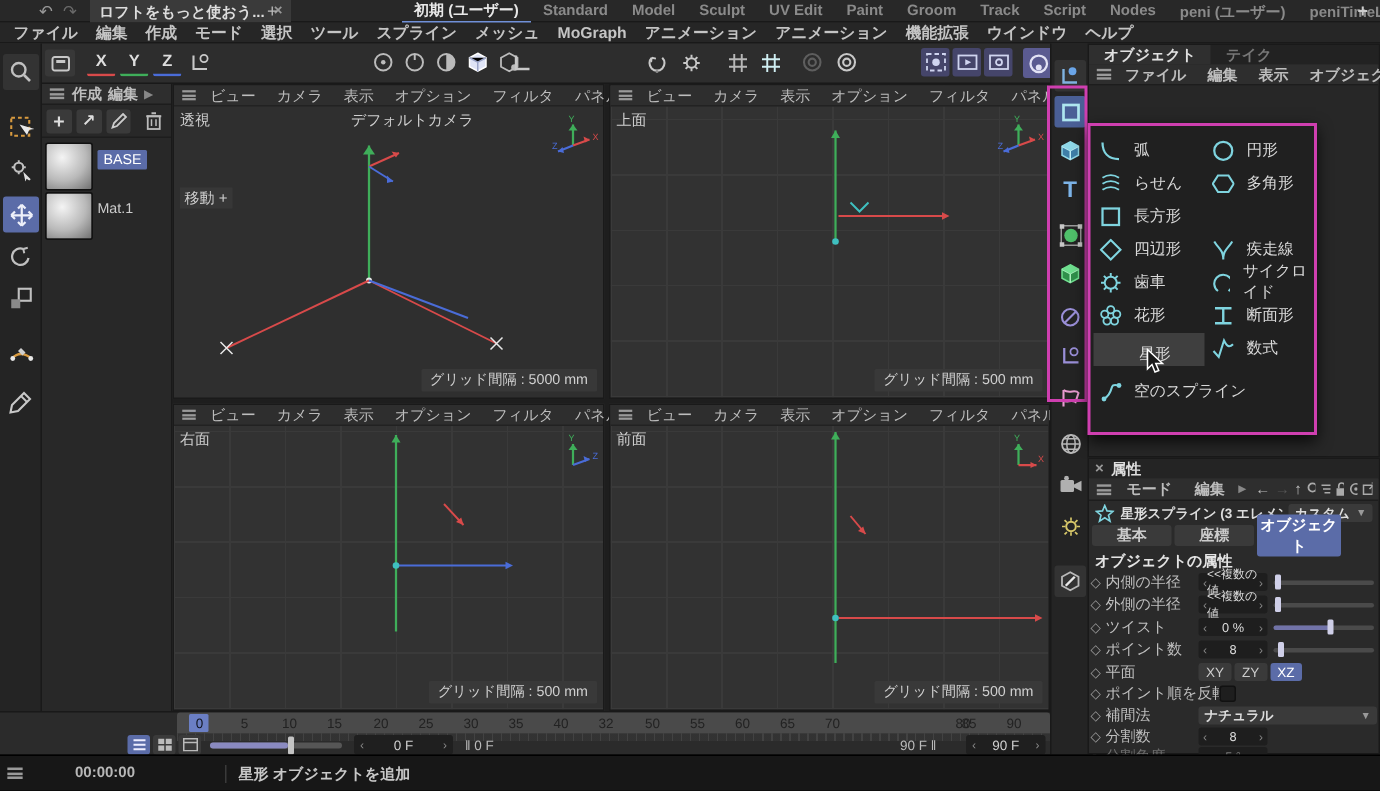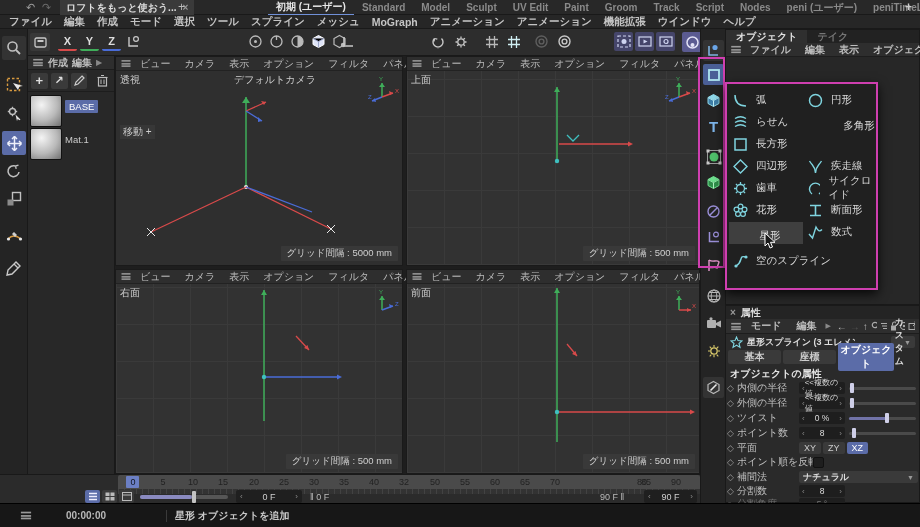--- a/index.html
+++ b/index.html
@@ -650,21 +650,21 @@
           <circle cx="7.5" cy="7.5" r="6" fill="none" stroke="var(--cyan)" stroke-width="1.5"></circle>
         </svg>
       <span>円形</span>
     </div>
     <div class="sp-item" style="left:6px;top:27px;">
       <svg width="15" height="15">
           <path d="M2 3.5q5.5-3.5 11 0M2 7.5q5.5-3.5 11 0M2 11.5q5.5-3.5 11 0" fill="none" stroke="var(--cyan)" stroke-width="1.3"></path>
         </svg>
       <span>らせん</span>
     </div>
-    <div class="sp-item" style="left:95px;top:27px;flex-direction:column;">
+    <div class="sp-item" style="left:81px;top:27px;">
       <svg width="15" height="15">
           <path d="M4 2h7l3.5 5.5L11 13H4L.5 7.5z" fill="none" stroke="var(--cyan)" stroke-width="1.4"></path>
         </svg>
       <span>多角形</span>
     </div>
     <div class="sp-item" style="left:6px;top:49px;">
       <svg width="15" height="15">
           <rect x="2" y="2" width="11" height="11" fill="none" stroke="var(--cyan)" stroke-width="1.5"></rect>
         </svg>
       <span>長方形</span>
@@ -770,21 +770,21 @@
       <svg width="10" height="10">
           <rect x="1" y="2.5" width="6" height="6" fill="none" stroke="#aaa" stroke-width="1"></rect>
           <path d="M5 5l4-4M6.5 1H9v2.5" stroke="#aaa" stroke-width="1" fill="none"></path>
         </svg>
     </div>
     <div class="flex" style="height:16px;gap:4px;padding:0 4px;">
       <svg width="13" height="13">
           <path d="M6.5 1l1.5 3.6 4 .3-3 2.6 1 3.9-3.5-2.2L3 11.4l1-3.9-3-2.6 4-.3z" fill="none" stroke="var(--cyan)" stroke-width="1.1"></path>
         </svg>
       <span style="font-size:9px;color:#ddd;white-space:nowrap;overflow:hidden;width:108px;">星形スプライン (3 エレメント) [星形.2..</span>
-      <div class="flex" style="flex:1;height:12px;background:#3a3a3a;border-radius:2px;padding:0 4px;justify-content:space-between;margin-left:32px;">
+      <div class="flex" style="flex:1;height:12px;background:#3a3a3a;border-radius:2px;padding:0 4px;justify-content:space-between;">
         <span style="font-size:9px;color:#ddd;">カスタム</span>
         <span style="font-size:7px;color:#999;">▼</span>
       </div>
     </div>
     <div class="flex" style="height:14px;gap:2px;padding:0 2px;font-size:10px;">
       <span style="background:#3a3a3a;color:#ccc;width:53px;text-align:center;border-radius:2px;">基本</span>
       <span style="background:#3a3a3a;color:#ccc;width:53px;text-align:center;border-radius:2px;">座標</span>
       <span style="background:var(--accent);color:#fff;width:56px;text-align:center;border-radius:2px;">オブジェクト</span>
     </div>
     <div style="padding:3px 4px 2px;font-size:10px;color:#e4e4e4;font-weight:bold;">オブジェクトの属性</div>
@@ -938,20 +938,20 @@
     </div>
     <span class="abs" style="left:310px;top:17px;font-size:9px;color:#bbb;">‖ <span>0 F</span></span>
     <span class="abs" style="left:600px;top:17px;font-size:9px;color:#bbb;"><span>90 F</span> ‖</span>
     <div class="stepbox" style="left:644px;top:15px;width:53px;">
       <span class="ar">‹</span>
         <span>90 F</span>
         <span class="ar">›</span>
     </div>
   </div>
 
-  <div class="abs flex" style="left:0;top:503px;width:920px;height:24px;background:#171717;border-top:1px solid #000;gap:8px;padding:0 20px;">
+  <div class="abs flex" style="left:0;top:503px;width:920px;height:24px;background:#171717;border-top:1px solid #000;gap:8px;padding:0 4px;">
     <div class="hamb" style="transform:scale(.85);"></div>
     <span style="font-size:10px;color:#b8b8b8;margin-left:26px;">00:00:00</span>
     <span style="width:1px;height:12px;background:#3a3a3a;margin-left:52px;"></span>
     <span style="font-size:10px;color:#c8c8c8;">星形 オブジェクトを追加</span>
   </div>
 
 </div>
 
 </body></html>

